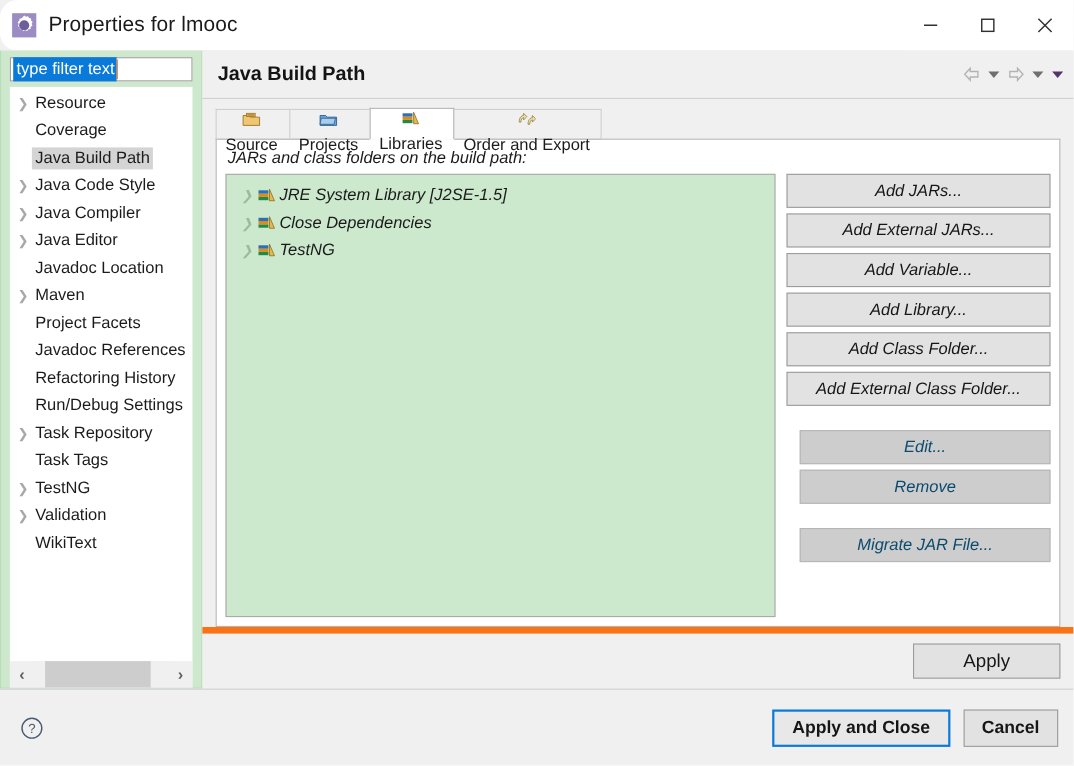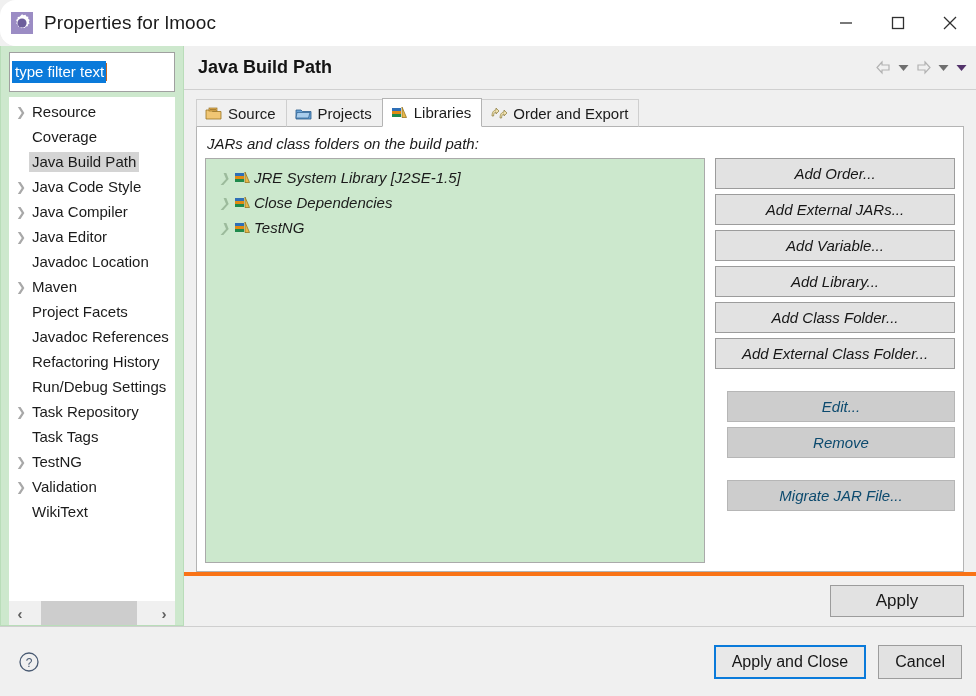--- a/index.html
+++ b/index.html
@@ -69,21 +69,21 @@
     flex-direction: column;
     padding: 6px 8px 0 8px;
     margin: 0;
   }
   .filter-wrap {
     flex: 0 0 auto;
     margin-bottom: 5px;
   }
   .filter-input {
     width: 100%;
-    height: 40px;
+    height: 22px;
     border: 1px solid #a0a0a0;
     background: #ffffff;
     display: flex;
     align-items: center;
     padding: 0 2px;
   }
   .filter-sel {
     background: #0a7ada;
     color: #ffffff;
     font-size: 15px;
@@ -198,20 +198,21 @@
     align-items: center;
     gap: 6px;
     padding: 0 10px 0 8px;
     font-size: 15px;
     color: #1b1b1b;
     background: #f0f0f0;
     border: 1px solid #cfcfcf;
     border-bottom: 1px solid #b4b4b4;
     margin-right: -1px;
     white-space: nowrap;
+    flex-direction: column;
   }
   .tab.active {
     background: #ffffff;
     border: 1px solid #b4b4b4;
     border-bottom: 1px solid #ffffff;
     height: 29px;
     position: relative;
     z-index: 3;
   }
   .tab-icon { width: 17px; height: 16px; flex: 0 0 17px; display:flex; align-items:center; justify-content:center;}
@@ -289,21 +290,21 @@
     color: #0c4a6e;
     margin-left: 12px;
   }
   .btn-gap { height: 12px; flex: 0 0 12px; }
 
   .apply-row {
     flex: 0 0 auto;
     display: flex;
     justify-content: flex-end;
     padding: 9px 12px 9px 12px;
-    border-top: 4px solid #f97316;
+    border-top: 6px solid #f97316;
   }
   .apply-btn {
     width: 134px;
     height: 32px;
     background: #e2e2e2;
     border: 1px solid #9c9c9c;
     font-size: 17px;
     color: #161616;
     display: flex; align-items: center; justify-content: center;
   }
@@ -313,21 +314,21 @@
     flex: 0 0 70px;
     height: 70px;
     background: #f0f0f0;
     border-top: 1px solid #cfcfcf;
     display: flex;
     align-items: center;
     padding: 0 14px 0 18px;
   }
   .help-icon { width: 22px; height: 22px; flex: 0 0 22px; }
   .footer-spacer { flex: 1 1 auto; }
-  .footer-btns { display: flex; gap: 12px; align-items: center; }
+  .footer-btns { display: flex; gap: 12px; align-items: center; font-weight: bold; }
   .footer-btn {
     height: 34px;
     padding: 0 16px;
     background: #e2e2e2;
     border: 1px solid #9c9c9c;
     font-size: 16px;
     color: #161616;
     display: flex; align-items: center; justify-content: center;
     white-space: nowrap;
   }
@@ -569,21 +570,21 @@
                       <rect x="1" y="9" width="9" height="3" fill="#1f8a4c"></rect>
                       <rect x="1" y="6" width="9" height="3" fill="#e08b12"></rect>
                       <rect x="1" y="3" width="9" height="3" fill="#2e6fb7"></rect>
                       <path d="M11 2 L15.5 12.5 L11 12.5 Z" fill="#e8b84b" stroke="#8a6a16" stroke-width="0.7"></path>
                     </svg>
                   </span>
                   <span class="lib-label">TestNG</span>
                 </div>
               </div>
             <div class="btn-col" id="btn-col">
-                <div class="btn">Add Order...</div>
+                <div class="btn">Add JARs...</div>
                 <div class="btn">Add External JARs...</div>
                 <div class="btn">Add Variable...</div>
                 <div class="btn">Add Library...</div>
                 <div class="btn">Add Class Folder...</div>
                 <div class="btn">Add External Class Folder...</div>
                 <div class="btn-gap"></div>
                 <div class="btn disabled">Edit...</div>
                 <div class="btn disabled">Remove</div>
                 <div class="btn-gap"></div>
                 <div class="btn disabled">Migrate JAR File...</div>

